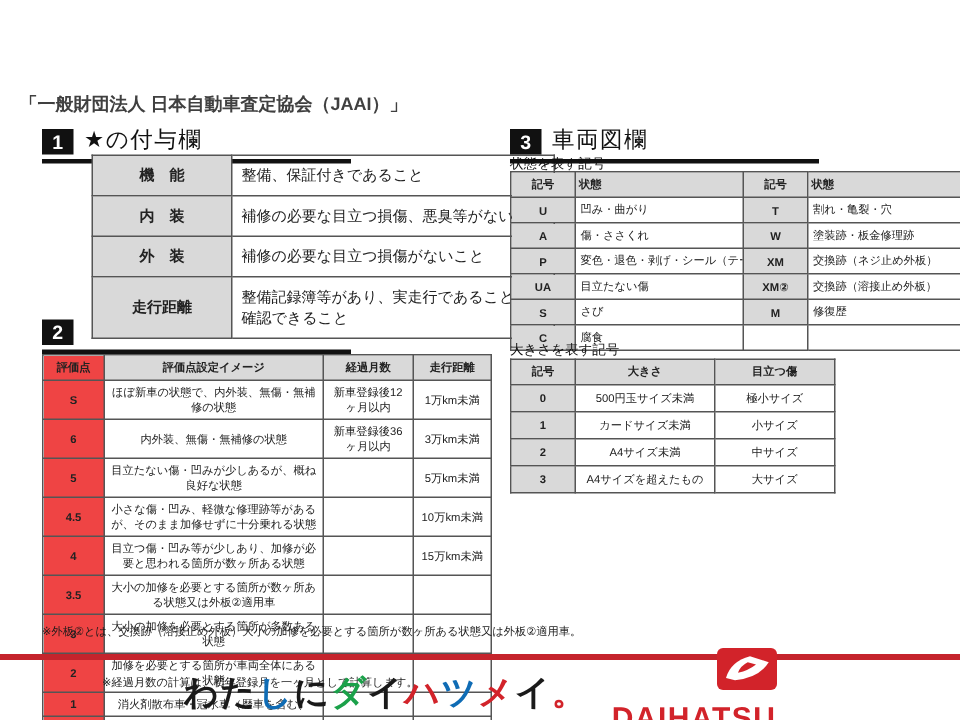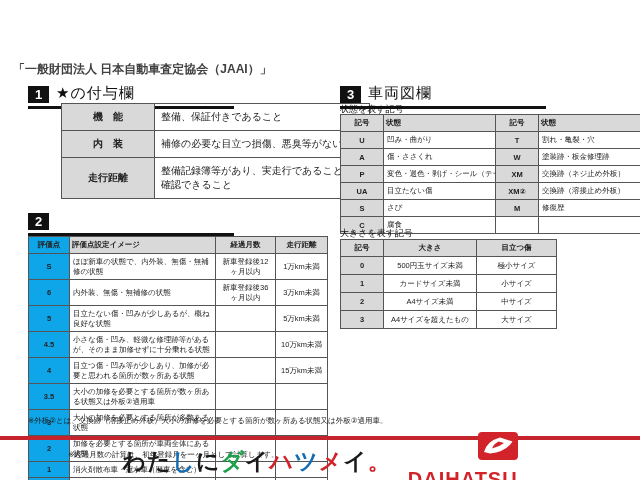--- a/index.html
+++ b/index.html
@@ -27,22 +27,22 @@
 
   
   .star-table{position:absolute;top:103px;left:28px;width:309px;font-size:10px;margin-left:33px;}
   .star-table td{padding:6px 6px;}
   .star-table .lbl{width:80px;text-align:center;font-weight:700;background:#d9d9d9;}
 
   
   .rate-table{position:absolute;top:236px;left:28px;width:283px;font-size:7.5px;}
   .rate-table th{padding:3px 2px;}
   .rate-table td{padding:2.5px 3px;}
-  .rate-table .c-grade{width:36px;text-align:center;background:#0ea5e9;font-weight:600;}
-  .rate-table .c-img{width:141px;text-align:left;margin-top:32px;}
+  .rate-table .c-grade{width:36px;text-align:center;background:#ef4444;font-weight:600;}
+  .rate-table .c-img{width:141px;text-align:center;margin-top:32px;}
   .rate-table .c-mon{width:55px;text-align:center;}
   .rate-table .c-dist{width:47px;text-align:center;}
 
   .note{position:absolute;left:28px;font-size:7.5px;color:#1a1a1a;white-space:nowrap;}
 
   
   .cond-label,.size-label{position:absolute;font-size:9px;font-weight:400;color:#111;}
   .cond-table{position:absolute;top:114px;left:340px;width:290px;font-size:7.5px;}
   .cond-table th{padding:3px 2px;}
   .cond-table td{padding:3px 3px;}
@@ -80,20 +80,24 @@
 
   <table class="star-table">
     <tbody>
       <tr>
         <td class="lbl">機　能</td>
         <td>整備、保証付きであること</td>
       </tr>
       <tr>
         <td class="lbl">内　装</td>
         <td>補修の必要な目立つ損傷、悪臭等がないこと</td>
+      </tr>
+      <tr>
+        <td class="lbl">外　装</td>
+        <td>補修の必要な目立つ損傷がないこと</td>
       </tr>
       <tr>
         <td class="lbl">走行距離</td>
         <td>整備記録簿等があり、実走行であることが確認できること</td>
       </tr>
     </tbody>
   </table>
 
   <div class="sec-header" style="top:213px;left:28px;">
     <span class="sec-num">2</span>

